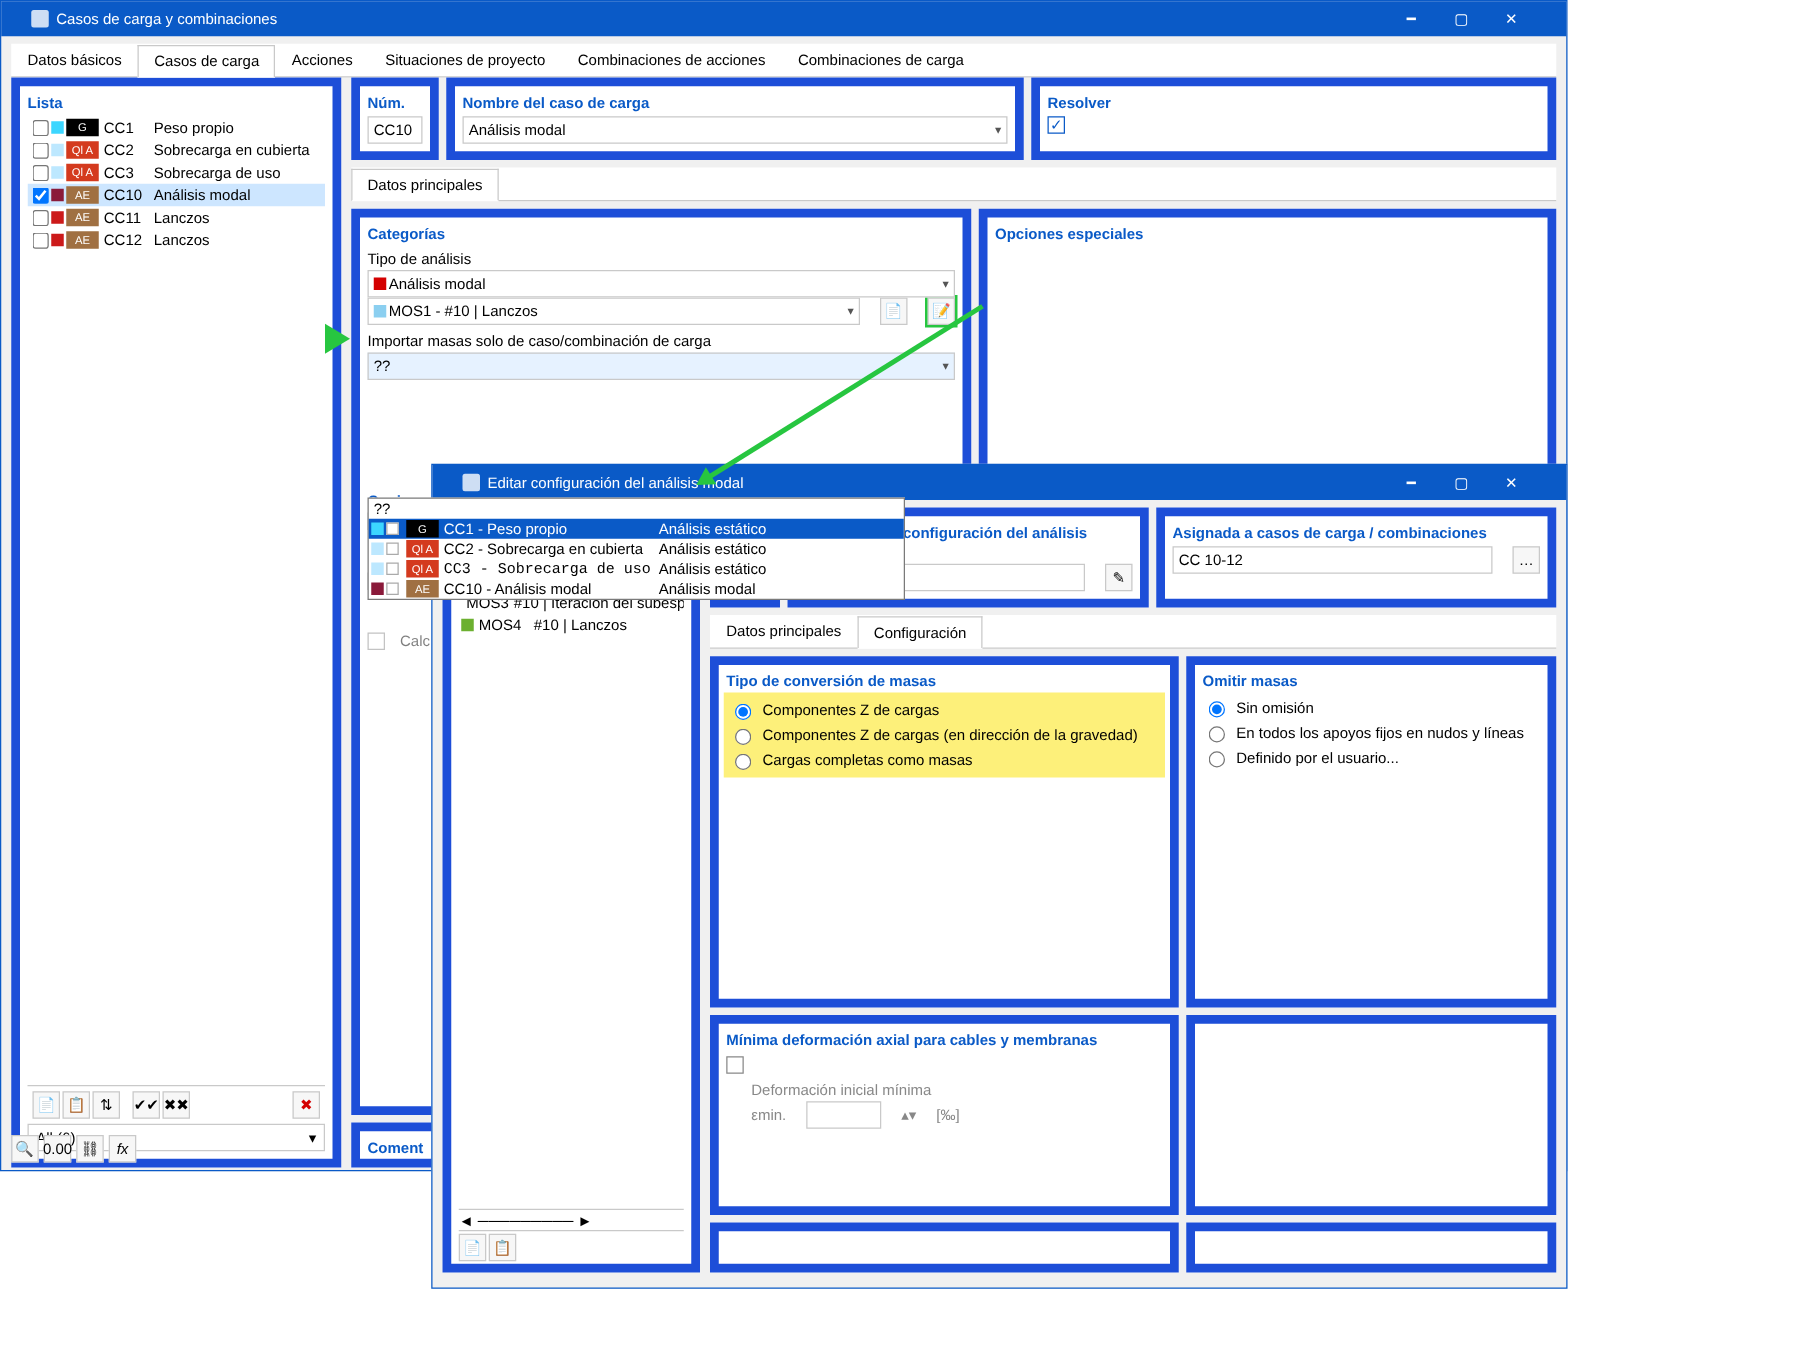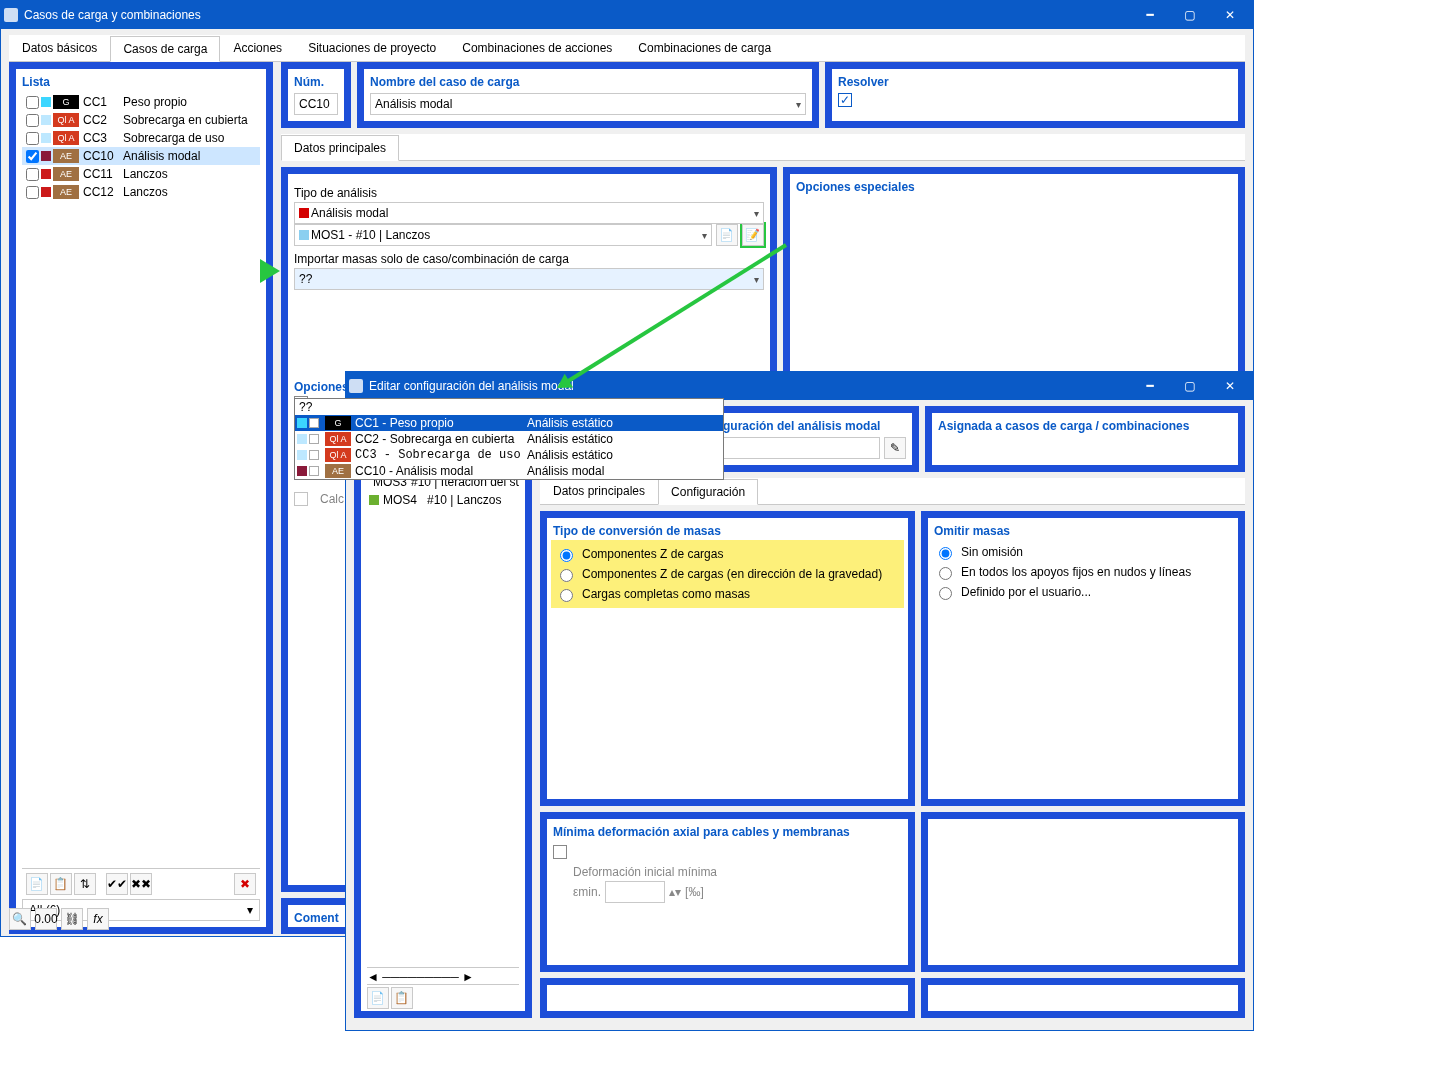--- a/index.html
+++ b/index.html
@@ -1,18 +1,18 @@
 <!DOCTYPE html>
 <html><head>
 <meta charset="utf-8">
 <style>
   * { box-sizing: border-box; font-family: "Segoe UI", Tahoma, sans-serif; font-size: 12px; }
   body { margin: 0; background: #fff; width: 1438px; height: 1080px; position: relative; overflow: hidden;}
   .win { position: absolute; border: 1px solid #0a5ac7; background: #f0f0f0; }
-  .titlebar { height: 28px; background: #0a5ac7; color: #fff; display: flex; align-items: center; padding: 0 3px; }
+  .titlebar { height: 28px; background: #0a5ac7; color: #fff; display: flex; align-items: center; padding: 0 24px; }
   .titlebar .icon { width: 14px; height: 14px; margin-right: 6px; background: #fff; border-radius: 2px; opacity:.8;}
   .titlebar .spacer { flex: 1; }
   .winbtn { width: 40px; height: 28px; display:flex; align-items:center; justify-content:center; color:#fff;}
   .tabs { background: #fff; display: flex; gap: 0; border-bottom: 1px solid #c9c9c9; margin: 6px 8px 0 8px; }
   .tab { padding: 5px 12px; border: 1px solid transparent; border-bottom:none; cursor:pointer;}
   .tab.active { background: #fff; border-color: #c9c9c9; border-bottom: 1px solid #fff; position:relative; top:1px;}
   .body { padding: 0 8px 8px 8px; display:flex; gap:8px; }
   .panel { background: #fff; border: 7px solid #1d4ed8; padding: 6px; }
   .panel-title { color: #0a5ac7; font-weight: 600; margin-bottom: 4px; }
   .listbox { background:#fff; height: 100%; overflow:hidden;}
@@ -21,21 +21,21 @@
   .list-row input[type=checkbox]{margin:0 2px;}
   .badge { display:inline-block; width:26px; height:14px; text-align:center; font-size:9px; color:#fff; line-height:14px;}
   .sw { display:inline-block; width:10px; height:10px; margin-right:2px;}
   .label-text { margin-left: 4px; white-space:nowrap;}
   .field-label { margin: 6px 0 2px 0;}
   .select, input[type=text] { width:100%; border:1px solid #c9c9c9; height:22px; padding:1px 4px; background:#fff;}
   .select { position:relative; display:flex; align-items:center;}
   .select .arrow{ margin-left:auto; color:#555; font-size:10px;}
   .iconbtn { width:22px; height:22px; border:1px solid #c9c9c9; background:#f7f7f7; display:inline-flex; align-items:center; justify-content:center;}
   .iconbtn.hl{ outline:2px solid #27c640;}
-  .row-flex { display:flex; gap:4px; align-items:center;}
+  .row-flex { display:flex; gap:16px; align-items:center;}
   .dropdown-open { position:absolute; border:1px solid #7a7a7a; background:#fff; z-index:10;}
   .dd-row { display:flex; height:16px; align-items:center; font-size:11px;}
   .dd-row.sel{background:#0a5ac7; color:#fff;}
   .dd-col-type{width:200px; padding-left:4px;}
   .arrow-annot { position:absolute; width:0;height:0; border-top:12px solid transparent; border-bottom:12px solid transparent; border-left:20px solid #27c640;}
   .green-line{position:absolute; background:#27c640; height:4px; transform-origin: left center; z-index:50;}
   .green-line::after{content:""; position:absolute; right:-10px; top:-6px; border-left:14px solid #27c640; border-top:8px solid transparent; border-bottom:8px solid transparent;}
   .radio-row{display:flex; align-items:center; gap:6px; padding:2px 0;}
   .hl-yellow{background:#fdf07a;}
   .toolbar-bottom{display:flex; gap:2px; padding:4px; border-top:1px solid #c9c9c9;}
@@ -153,20 +153,21 @@
       </div>
 
       <div style="background:#f0f0f0;">
         <div class="tabs" style="margin:0;">
           <div class="tab active">Datos principales</div>
         </div>
       </div>
 
       <div style="display:flex; gap:6px; flex:1;">
         <div class="panel" style="width:496px; position:relative;">
+          <div class="panel-title">Categorías</div>
           <div class="field-label">Tipo de análisis</div>
           <div class="select">
             <span class="sw" style="background:#d40000;"></span>
             <span>Análisis modal</span>
             <span class="arrow">▾</span>
           </div>
           <div class="row-flex">
             <div class="select" style="flex:1;">
               <span class="sw" style="background:#8bcff0;"></span>
               <span>MOS1 - #10 | Lanczos</span>
@@ -263,21 +264,21 @@
     <div class="icon"></div>
     <span>Editar configuración del análisis modal</span>
     <div class="spacer"></div>
     <div class="winbtn">━</div>
     <div class="winbtn">▢</div>
     <div class="winbtn">✕</div>
   </div>
 
   <div class="body" style="padding-top:6px; height:626px;">
 
-    <div class="panel" style="width:178px;">
+    <div class="panel" style="width:206px;">
       <div class="panel-title">Lista</div>
       <div id="mos-list" style="height:530px; overflow:hidden;">
           <div class="list-row selected">
             <span class="sw" style="background:#8bcff0;"></span>
     <span style="width:40px; margin-left:2px;">MOS1</span>
     <span class="label-text">#10 | Lanczos</span>
           </div>
           <div class="list-row">
             <span class="sw" style="background:#e0a040;"></span>
     <span style="width:40px; margin-left:2px;">MOS2</span>
@@ -309,20 +310,24 @@
         </div>
         <div class="panel" style="flex:1;">
           <div class="panel-title">Nombre de la configuración del análisis modal</div>
           <div class="row-flex">
             <input type="text" style="flex: 1 1 0%;" value="#10 | Lanczos">
             <div class="iconbtn">✎</div>
           </div>
         </div>
         <div class="panel" style="width:320px;">
           <div class="panel-title">Asignada a casos de carga / combinaciones</div>
+          <div class="row-flex">
+            <input type="text" style="flex: 1 1 0%;" value="CC 10-12">
+            <div class="iconbtn">…</div>
+          </div>
         </div>
       </div>
 
       <div class="tabs" style="margin:0;">
         <div class="tab">Datos principales</div>
         <div class="tab active">Configuración</div>
       </div>
 
       <div style="display:flex; gap:6px; flex:1;">
         <div style="width:375px; display:flex; flex-direction:column; gap:6px;">

